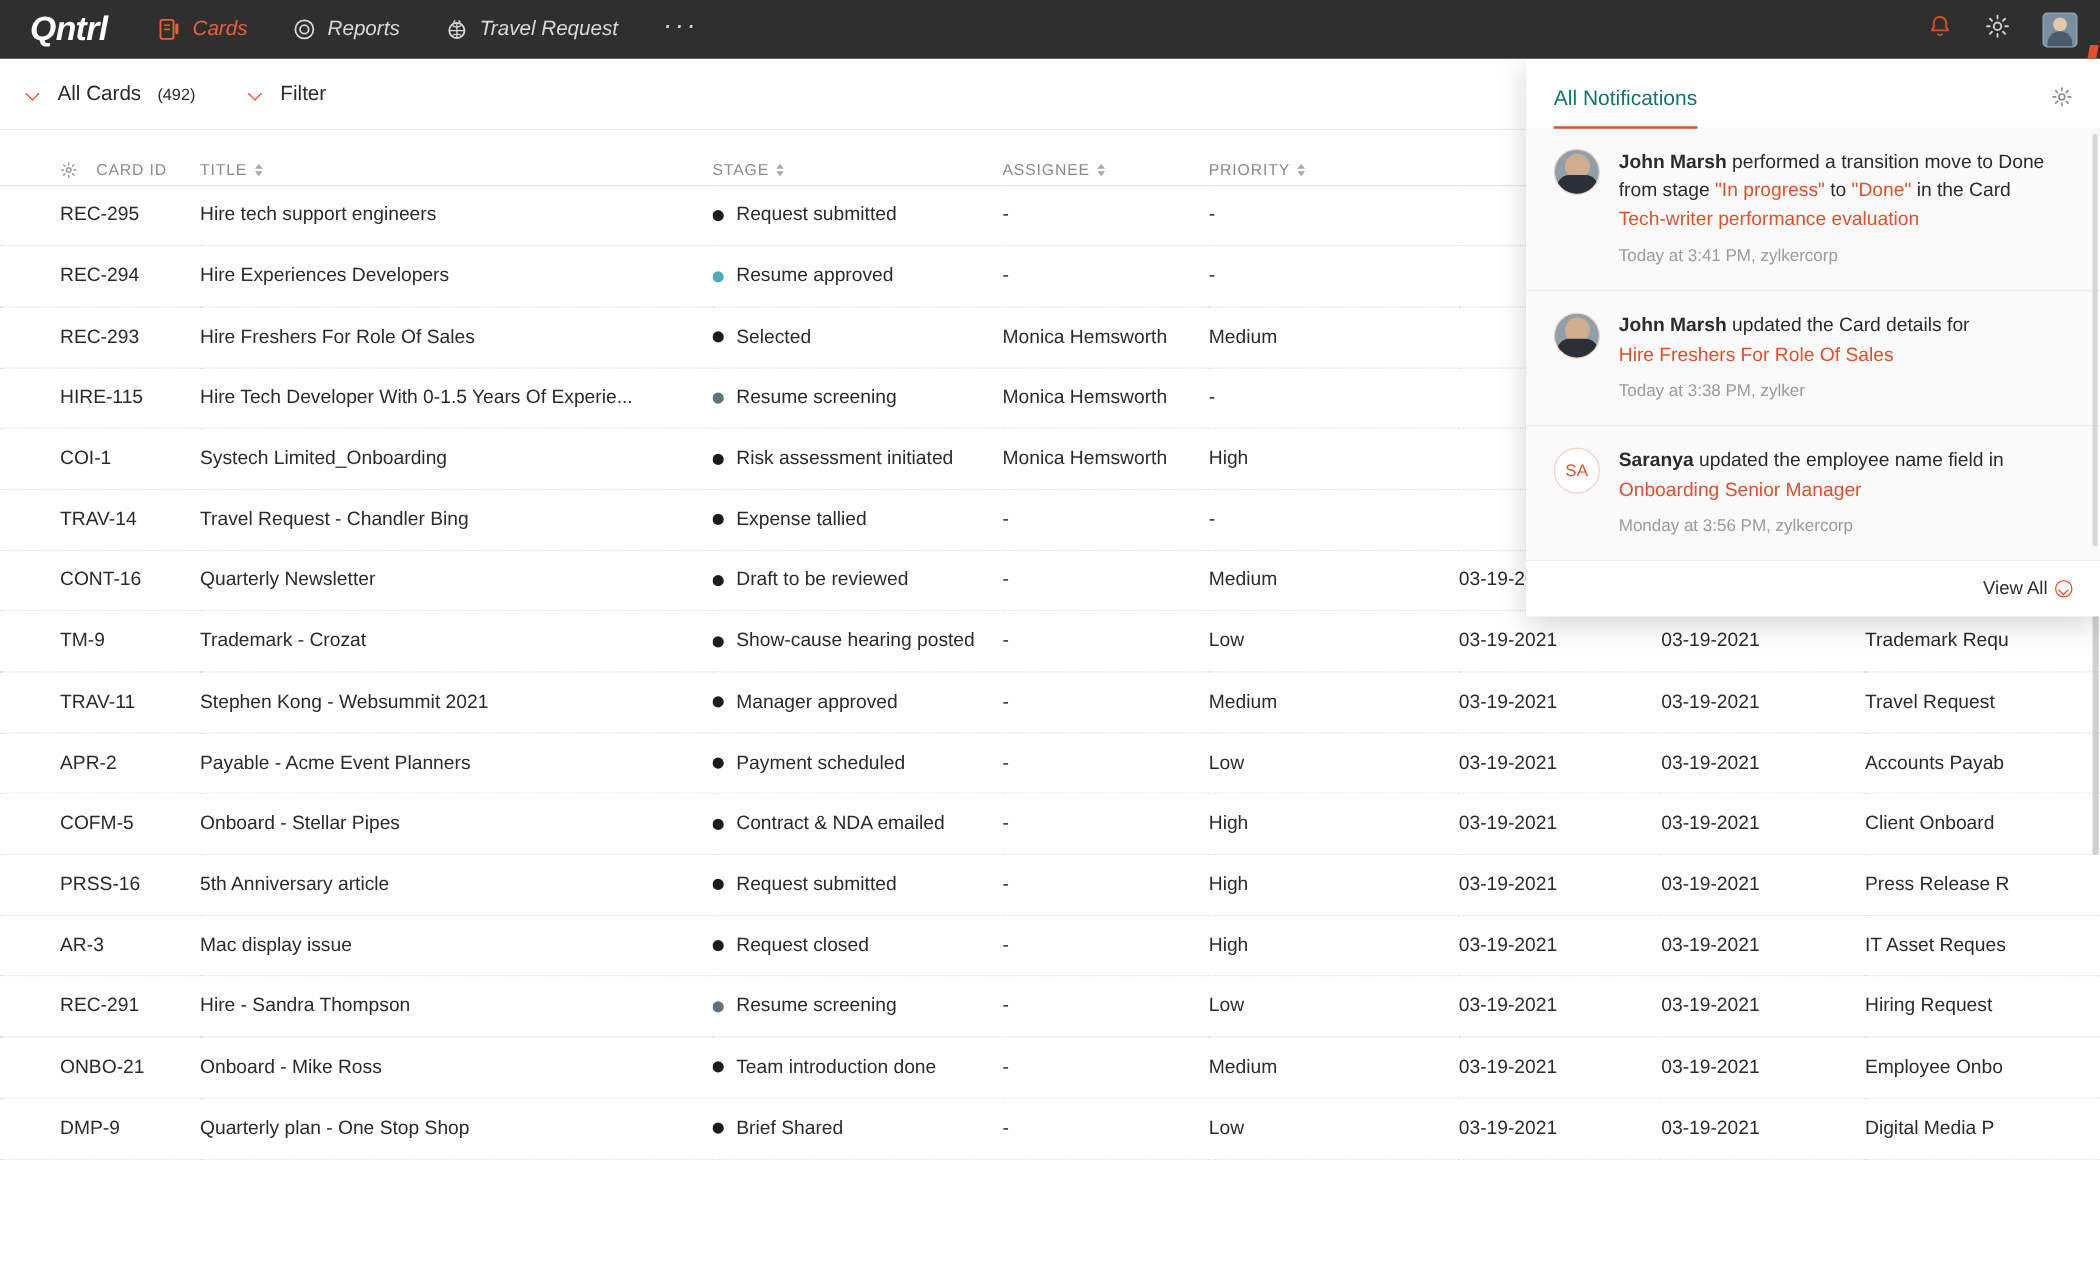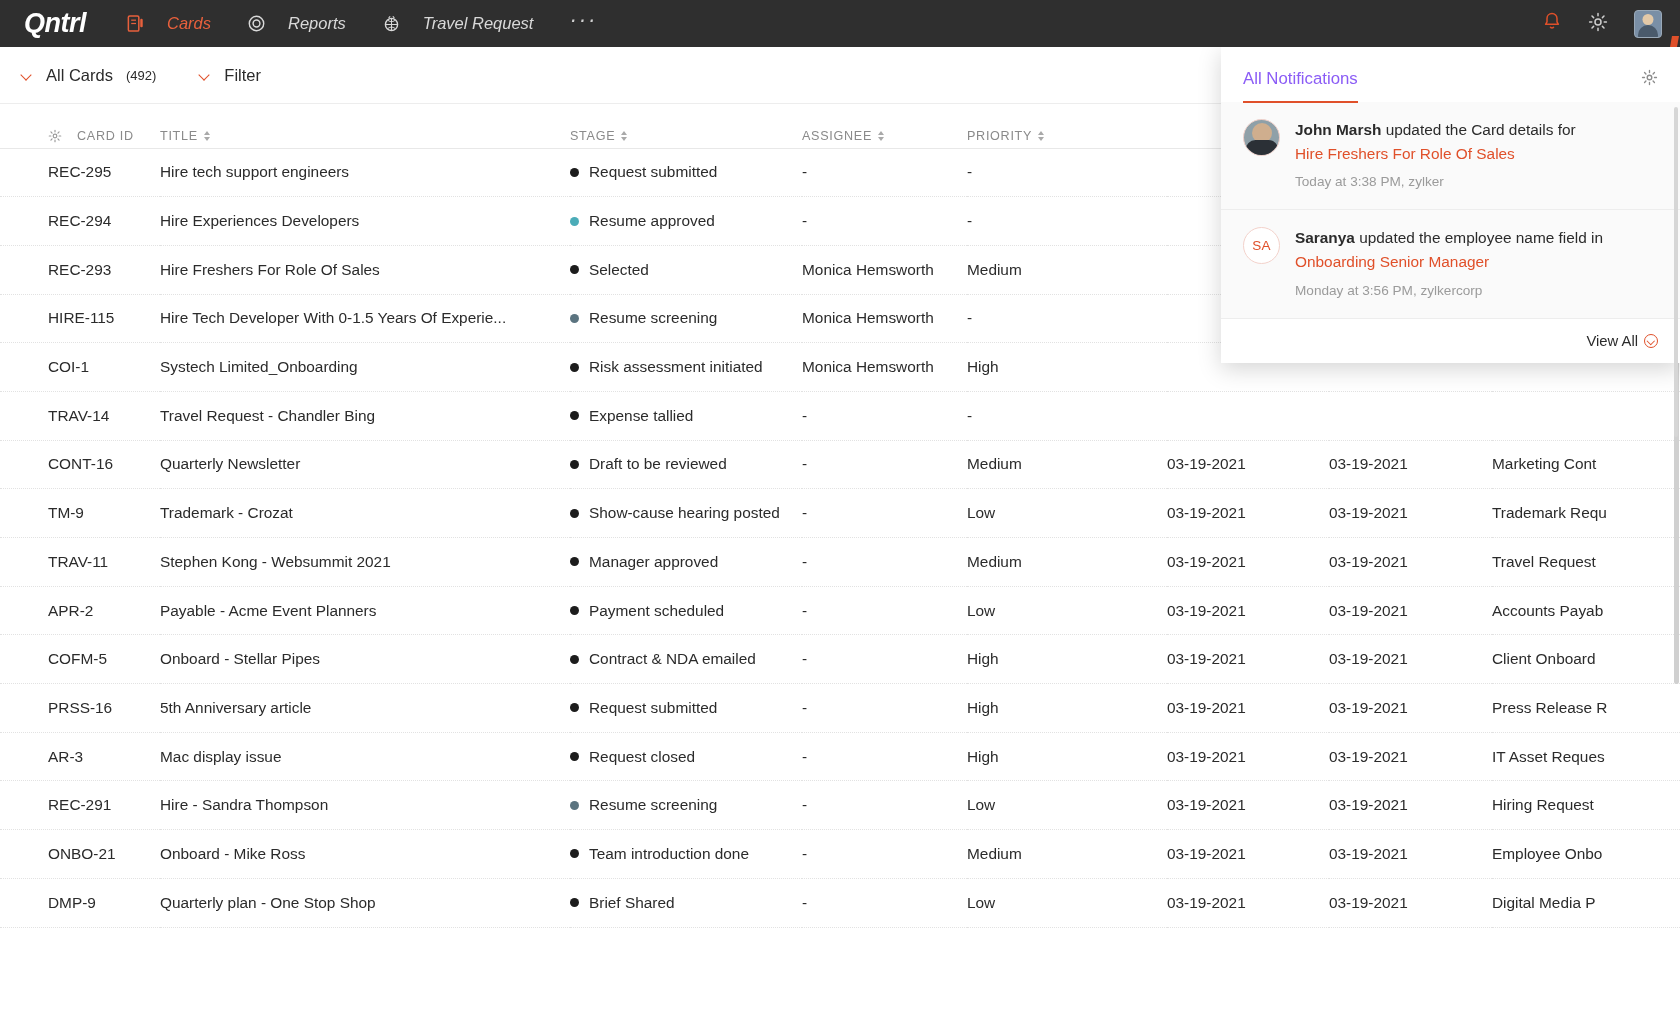--- a/index.html
+++ b/index.html
@@ -29,21 +29,21 @@
     color: #ffffff;
     margin-right: 40px;
   }
   .logo .q-mark { position: relative; display: inline-block; }
   .logo .q-tail {
     position: absolute; width: 7px; height: 11px;
     background: #e0502a; right: 2px; bottom: 0px;
     transform: skewX(-10deg);
   }
   .navitem {
-    display: flex; align-items: center; gap: 22px;
+    display: flex; align-items: center; gap: 9px;
     color: #d9d9d9; font-size: 16.5px;
     margin-right: 36px; cursor: pointer;
     white-space: nowrap;
   }
   .navitem.active { color: #e8603c; }
   .navitem svg { display: block; }
   .navmore {
     color: #d0d0d0; font-size: 22px; letter-spacing: 2px;
     cursor: pointer; line-height: 10px; padding-bottom: 8px;
   }
@@ -165,21 +165,21 @@
     display: flex; flex-direction: column;
   }
   .notif-head {
     padding: 22px 0 0 22px;
     position: relative;
     height: 55px;
   }
   .notif-tab {
     display: inline-block;
     font-size: 16.8px;
-    color: #8b5cf6;
+    color: #0f766e;
     padding-bottom: 12px;
     border-bottom: 2.5px solid #e0502a;
     cursor: pointer;
   }
   .notif-gear {
     position: absolute; right: 22px; top: 22px; cursor: pointer;
   }
   .notif-list { background: #fafafa; }
   .notif-item {
     display: flex; gap: 15px;
@@ -625,20 +625,24 @@
     <span class="notif-gear">
       <svg width="17" height="17" viewBox="0 0 20 20" fill="none">
         <circle cx="10" cy="10" r="2.7" stroke="#8c8c8c" stroke-width="1.6"></circle>
         <path d="M10 1.8v2.3M10 15.9v2.3M18.2 10h-2.3M4.1 10H1.8M15.8 4.2l-1.6 1.6M5.8 14.2l-1.6 1.6M15.8 15.8l-1.6-1.6M5.8 5.8L4.2 4.2" stroke="#8c8c8c" stroke-width="1.6" stroke-linecap="round"></path>
       </svg>
     </span>
   </div>
   <div class="notif-list" id="notif-list">
       <div class="notif-item">
         <div class="na photo"></div>
+        <div class="n-body"><b>John Marsh</b> performed a transition move to Done from stage <span class="n-red">"In progress"</span> to <span class="n-red">"Done"</span> in the Card<span class="n-link">Tech-writer performance evaluation</span><div class="n-time">Today at 3:41 PM, zylkercorp</div></div>
+      </div>
+      <div class="notif-item">
+        <div class="na photo"></div>
         <div class="n-body"><b>John Marsh</b> updated the Card details for<span class="n-link">Hire Freshers For Role Of Sales</span><div class="n-time">Today at 3:38 PM, zylker</div></div>
       </div>
       <div class="notif-item">
         <div class="na initials">SA</div>
         <div class="n-body"><b>Saranya</b> updated the employee name field in<span class="n-link">Onboarding Senior Manager</span><div class="n-time">Monday at 3:56 PM, zylkercorp</div></div>
       </div>
     </div>
   <div class="notif-foot">
     <span class="viewall">
       <span>View All</span>

